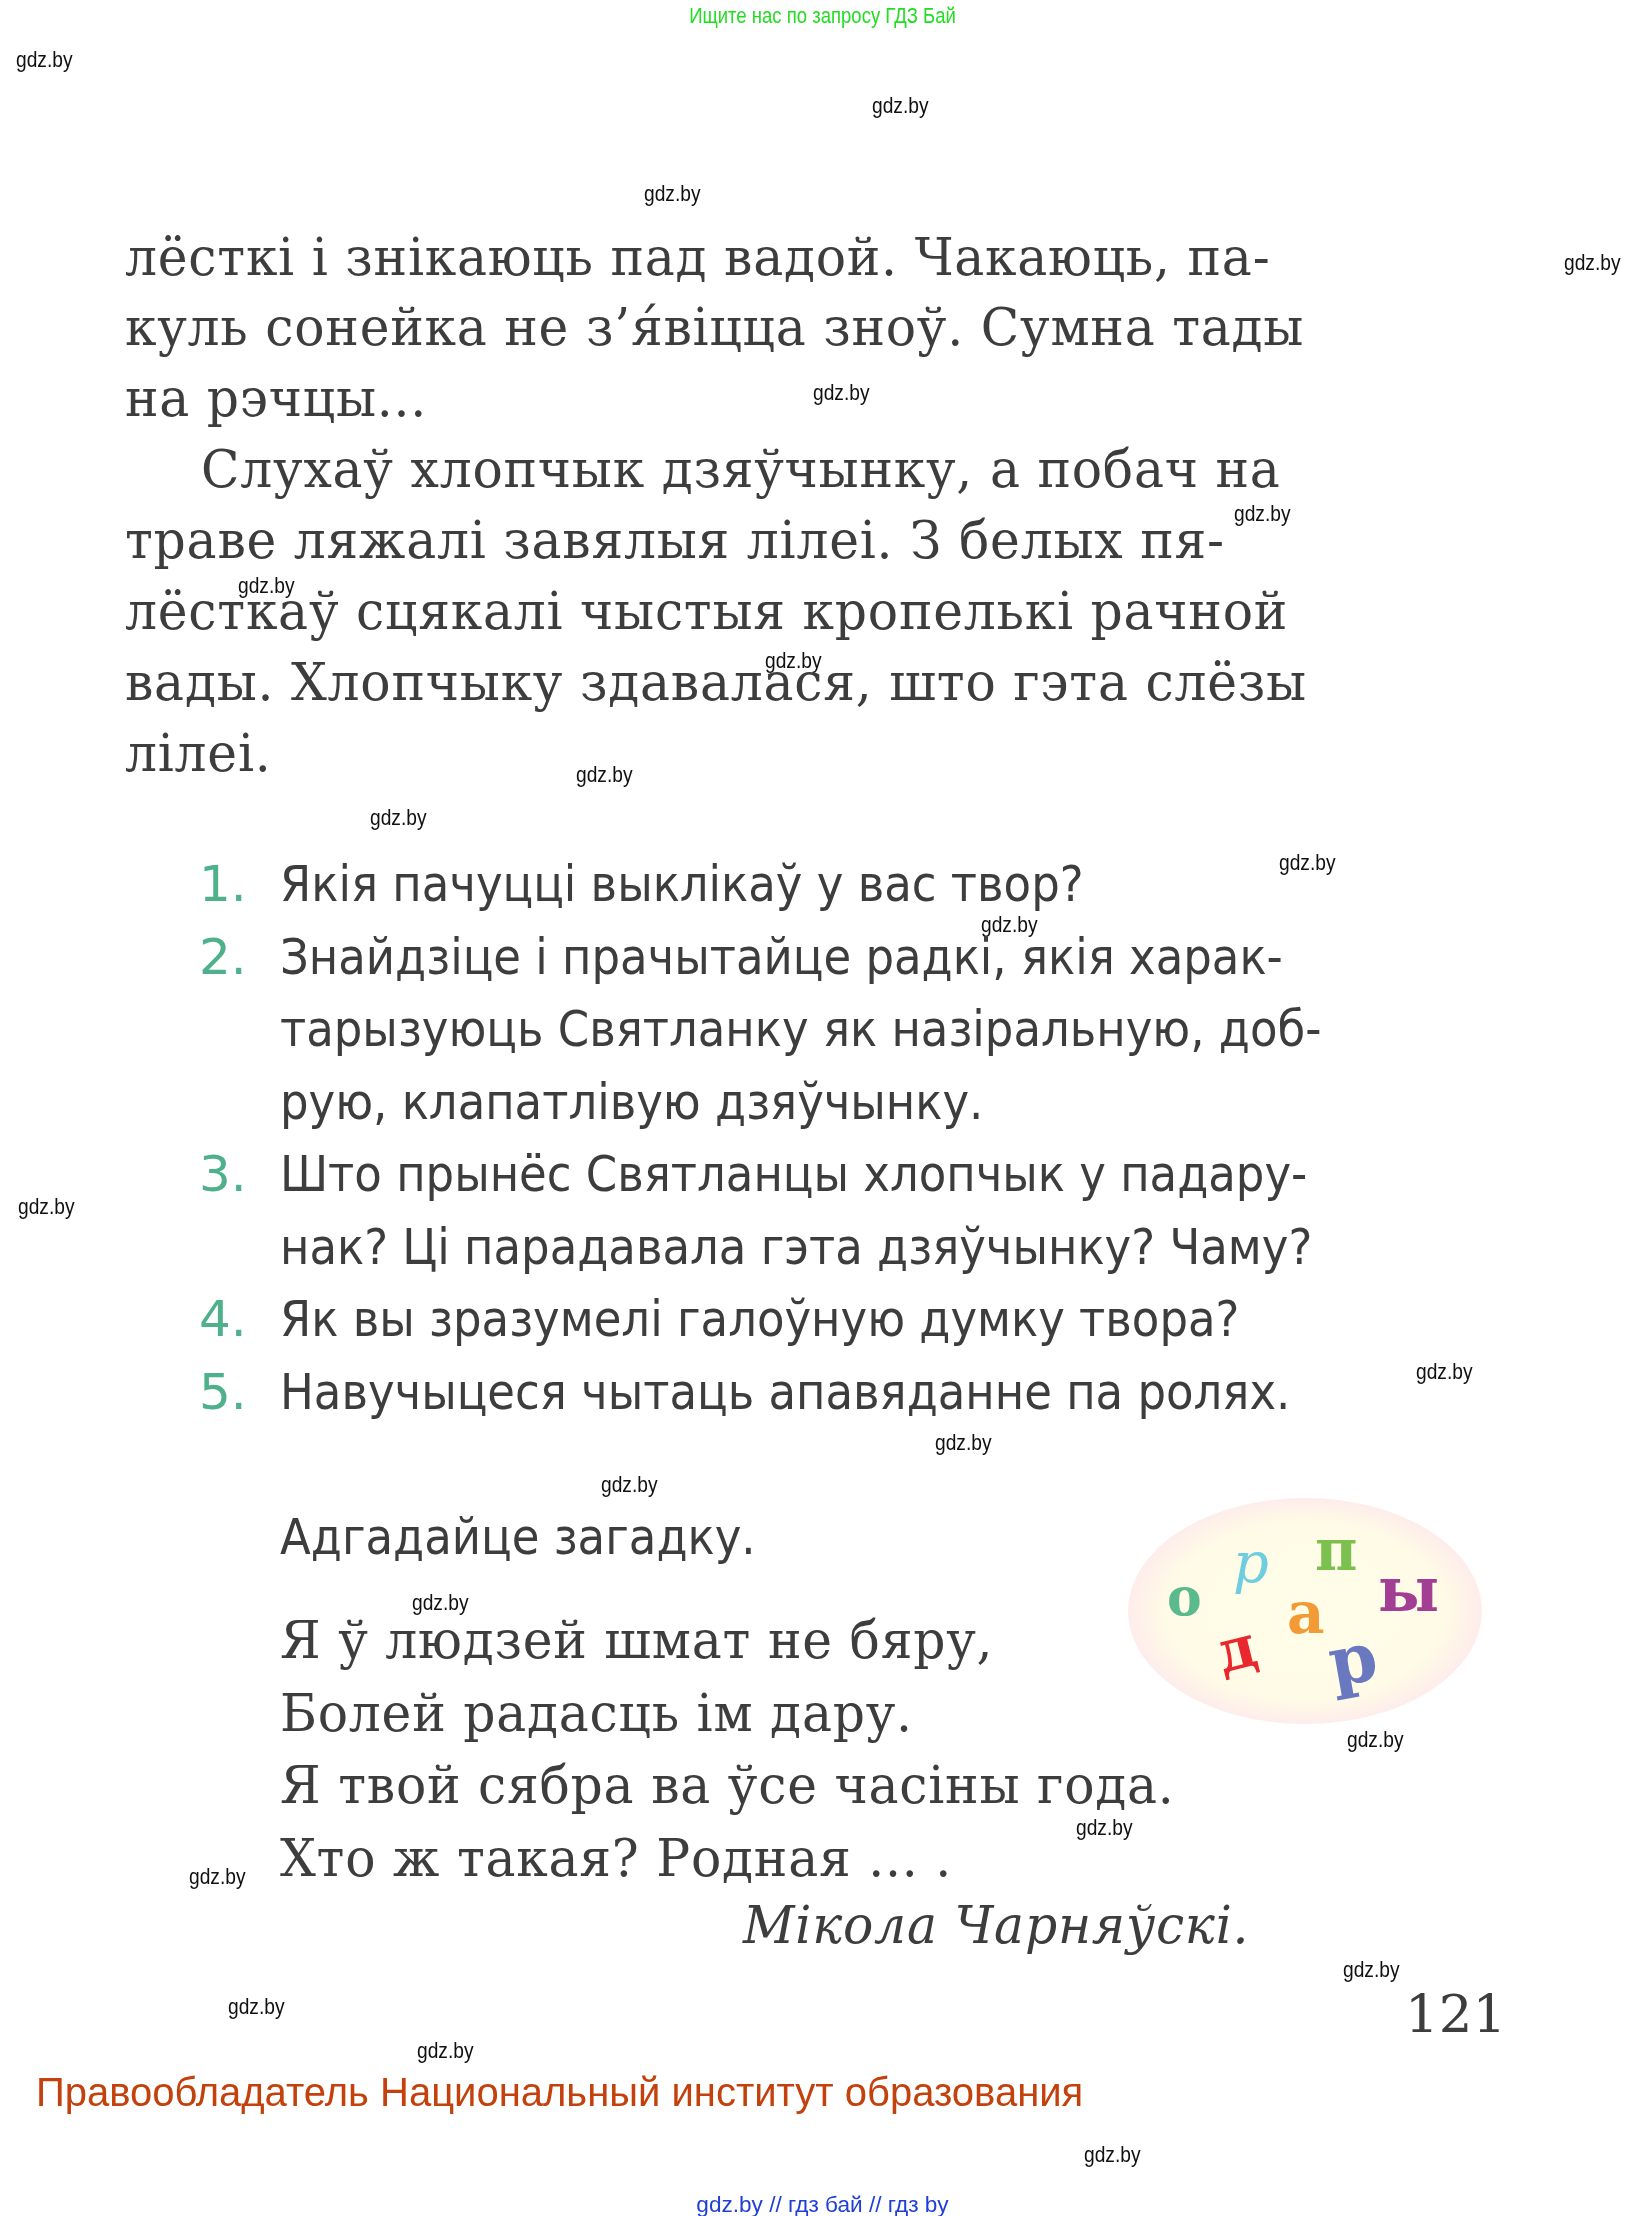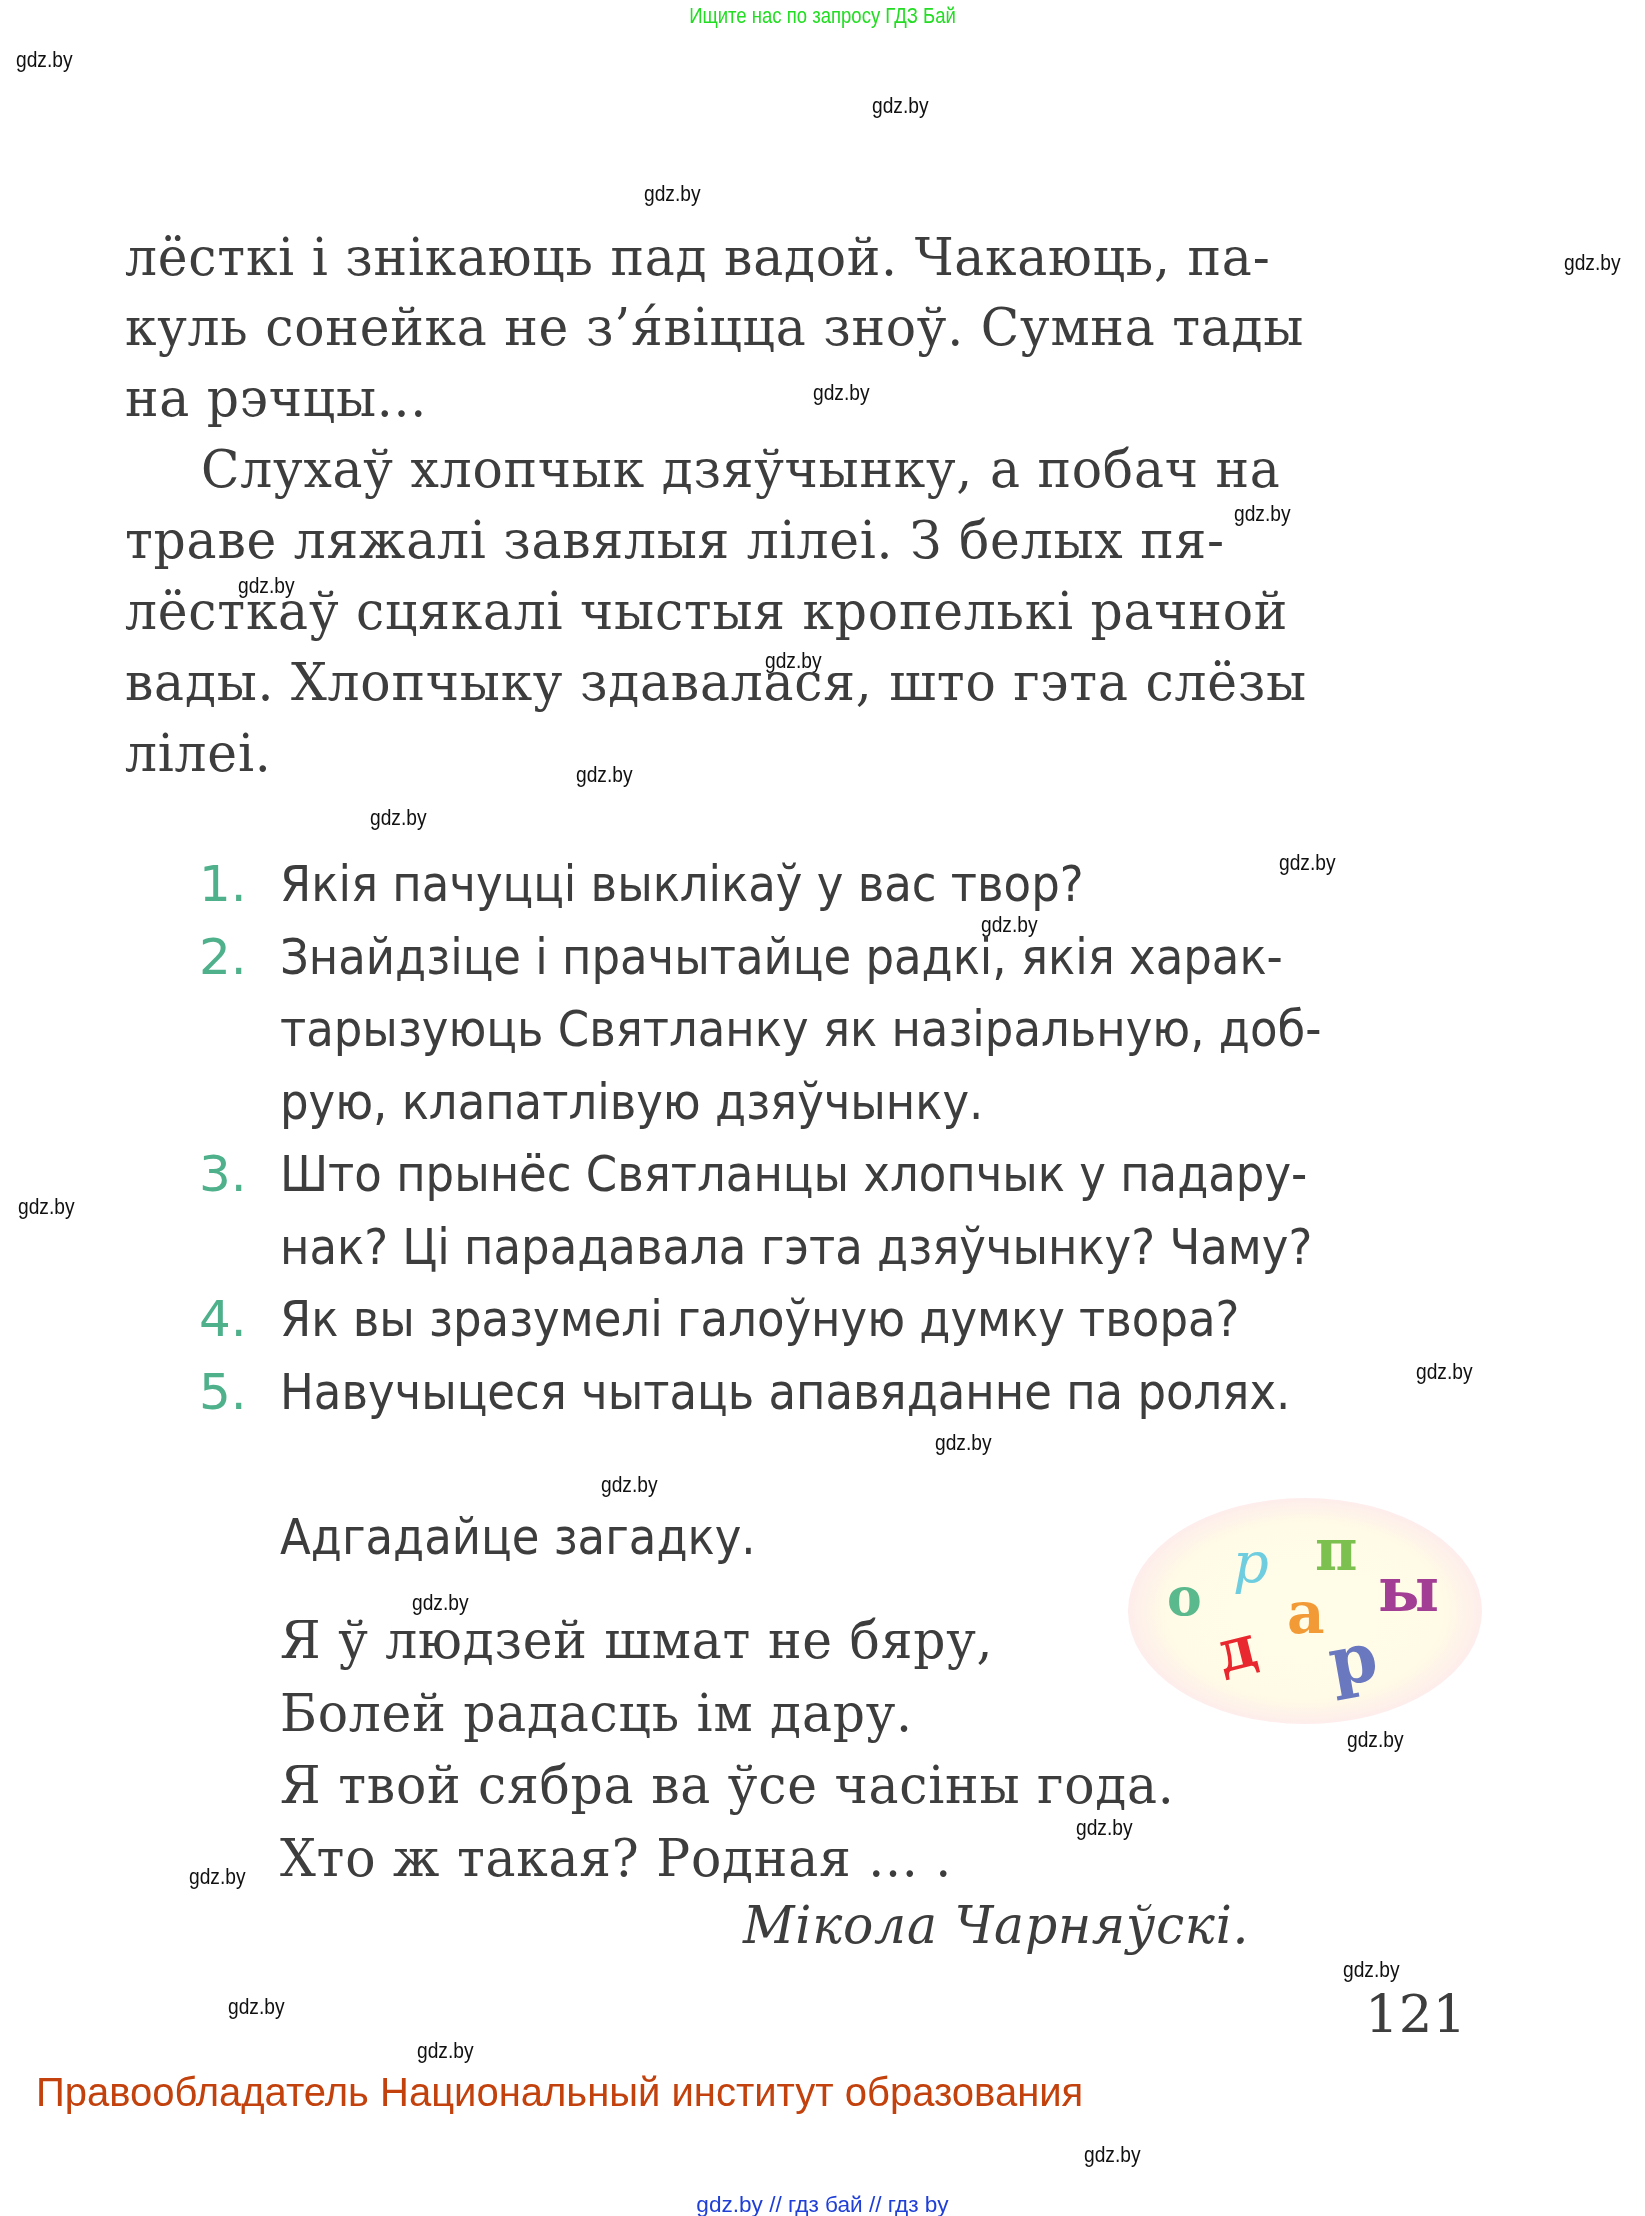--- a/index.html
+++ b/index.html
@@ -4,21 +4,21 @@
 <style>
   html, body { margin:0; padding:0; background:#ffffff; }
   body { width:1645px; height:2216px; position:relative; overflow:hidden; }
   .abs { position:absolute; white-space:nowrap; }
   .top-banner { left:0; width:1645px; top:3.2px; text-align:center; font-family:"Liberation Sans", sans-serif; font-size:22.6px; color:#22dd22; transform:scaleX(0.82); transform-origin:center; }
   .wm { font-family:"Liberation Sans", sans-serif; font-size:22.6px; color:#111111; transform:scaleX(0.85); transform-origin:left; }
   .serif { font-family:"DejaVu Serif", "Liberation Serif", serif; color:#3d3d3d; font-size:53px; letter-spacing:0.8px; transform:scaleX(0.95); transform-origin:left; }
   .sans { font-family:"DejaVu Sans", "Liberation Sans", sans-serif; color:#3d3d3d; font-size:50px; transform:scaleX(0.9); transform-origin:left; }
   .qnum { font-family:"DejaVu Sans", "Liberation Sans", sans-serif; color:#4fb08c; font-size:50px; }
   .italic { font-style:italic; }
-  .page-num { font-family:"DejaVu Serif", "Liberation Serif", serif; color:#3d3d3d; font-size:53px; }
+  .page-num { font-family:"DejaVu Serif", "Liberation Serif", serif; color:#3d3d3d; font-size:53px;margin-left:40px; }
   .footer-pink { font-family:"Liberation Sans", sans-serif; color:#c2410c; font-size:40px; left:0; width:1645px; text-align:left;padding-left:36px; }
   .footer-blue { font-family:"Liberation Sans", sans-serif; color:#1f3fd6; font-size:22.6px; left:0; width:1645px; text-align:center; }
   .badge { left:1128px; top:1498px; width:354px; height:226px; border-radius:50%;
     background: radial-gradient(ellipse at center, #fffde8 0%, #fffbe6 55%, #fde6ee 78%, #ffffff 100%); }
   .lt { position:absolute; font-family:"DejaVu Serif", "Liberation Serif", serif; font-weight:bold; }
 </style>
 </head>
 <body>
 
 <div class="abs top-banner">Ищите нас по запросу ГДЗ Бай</div>

